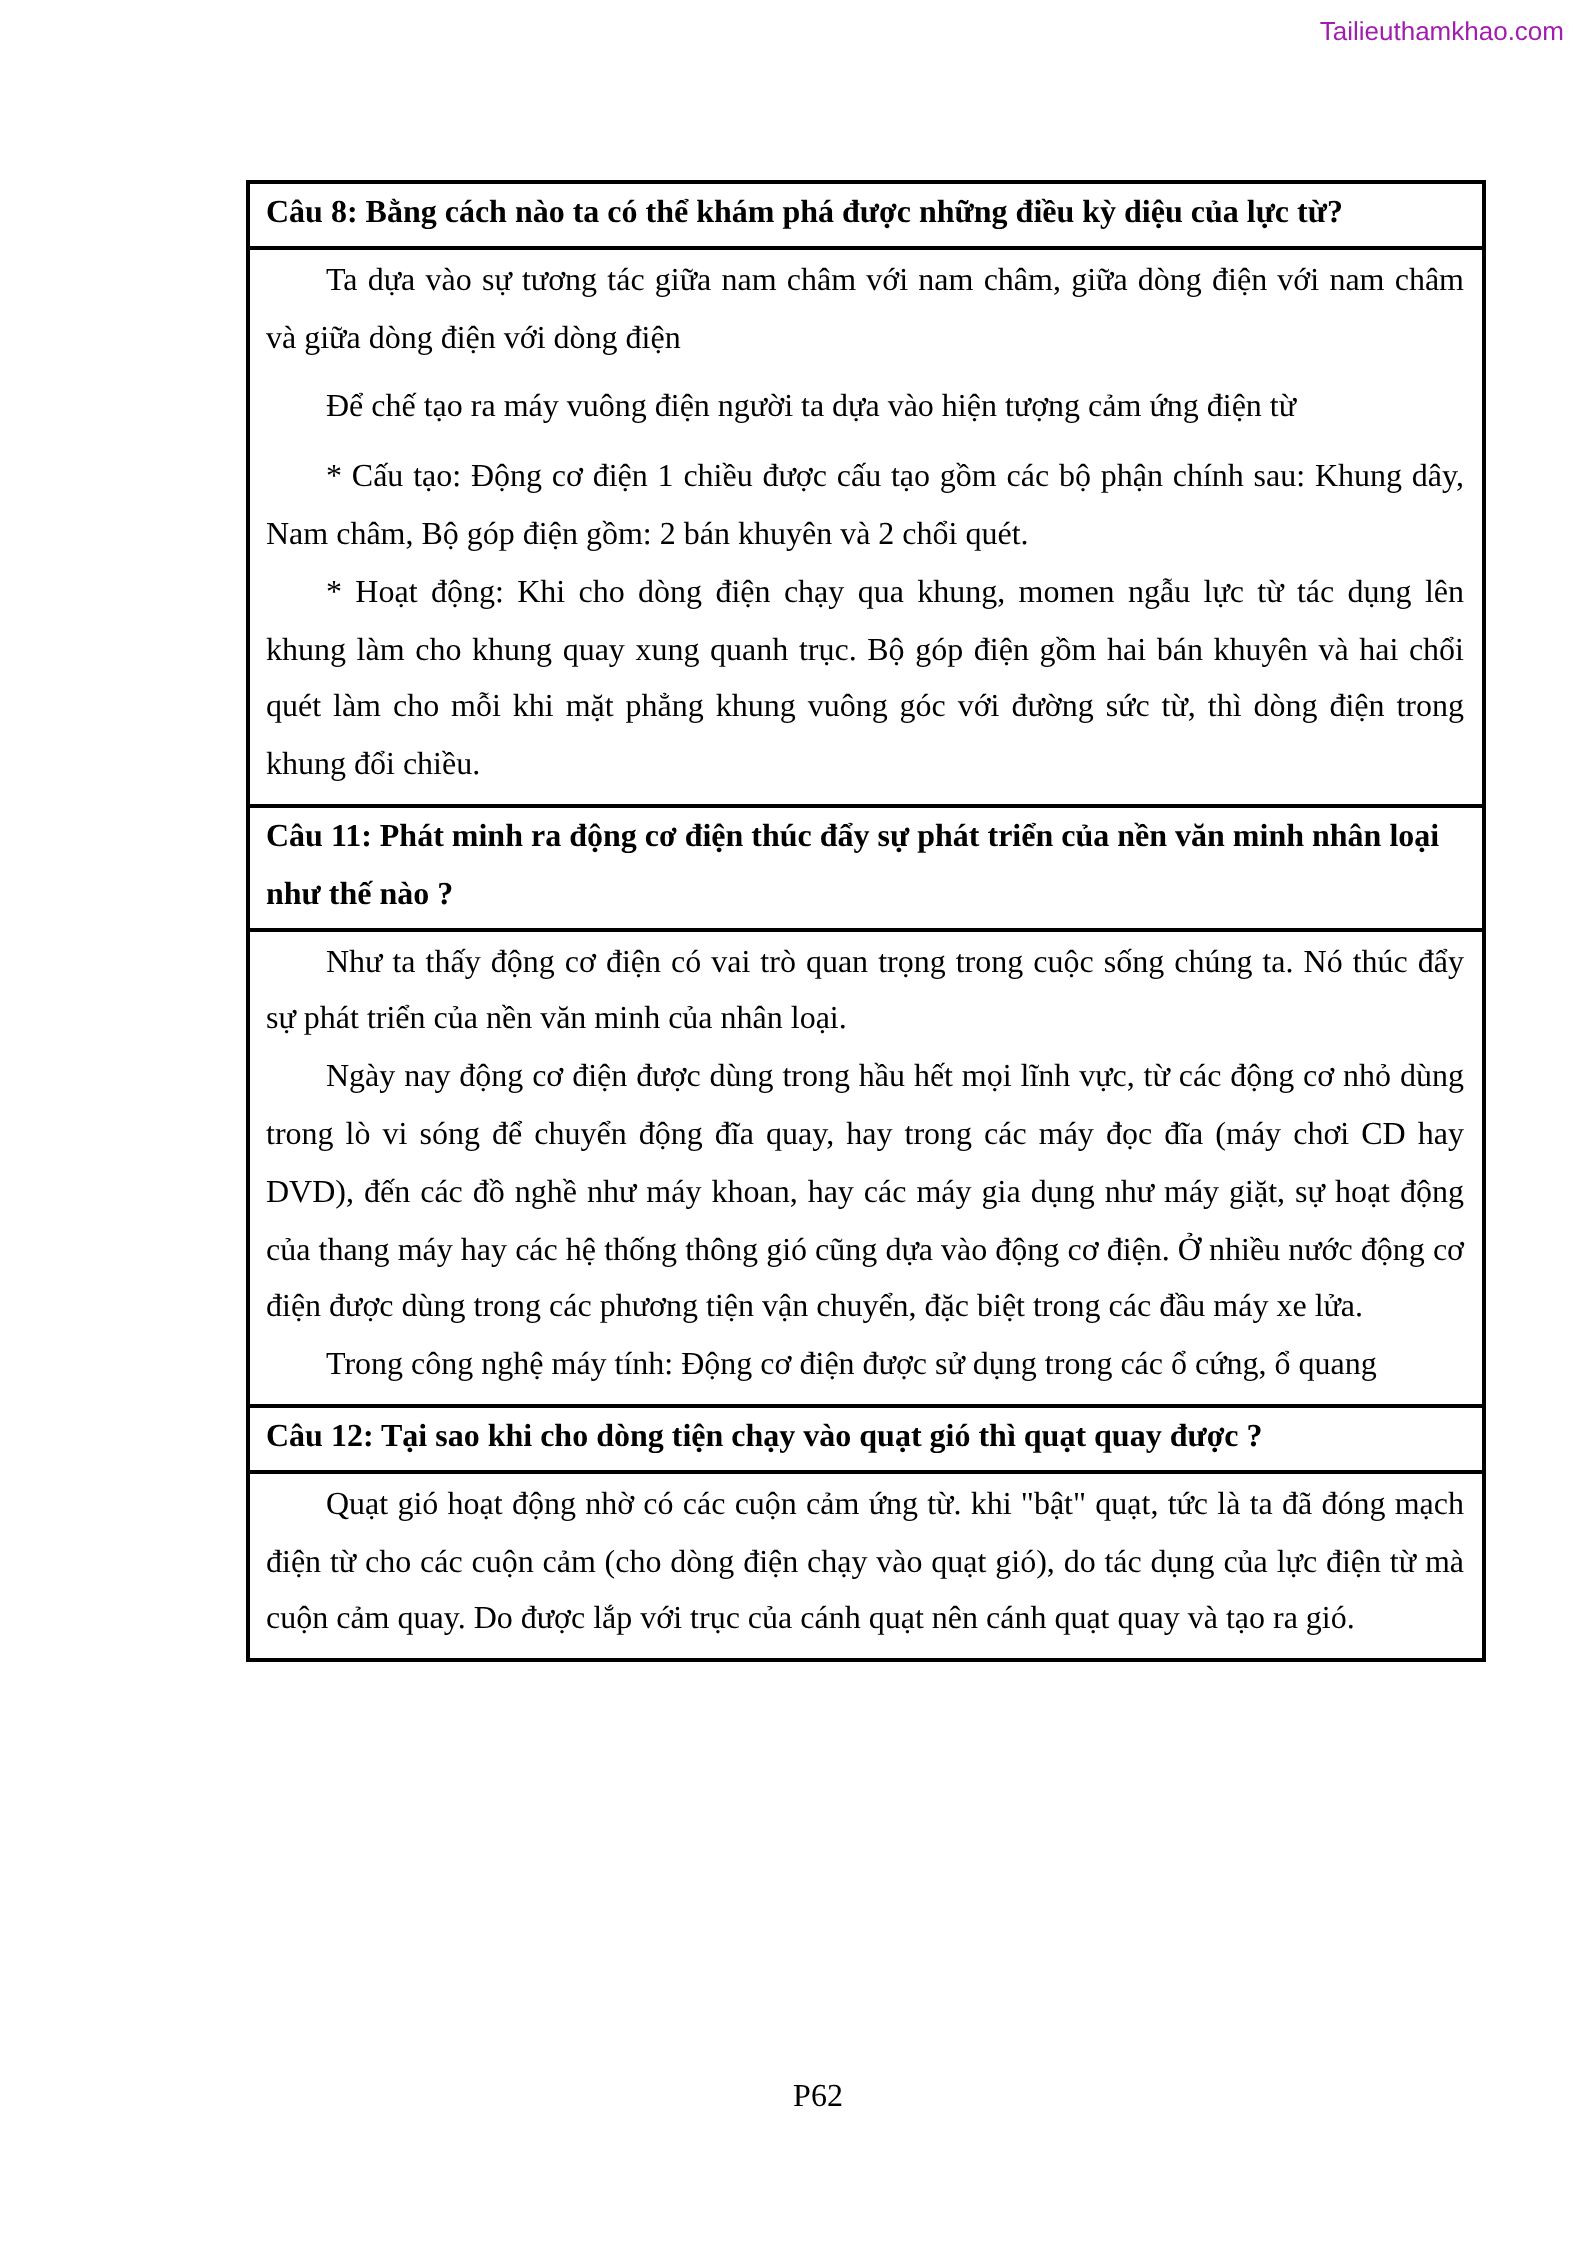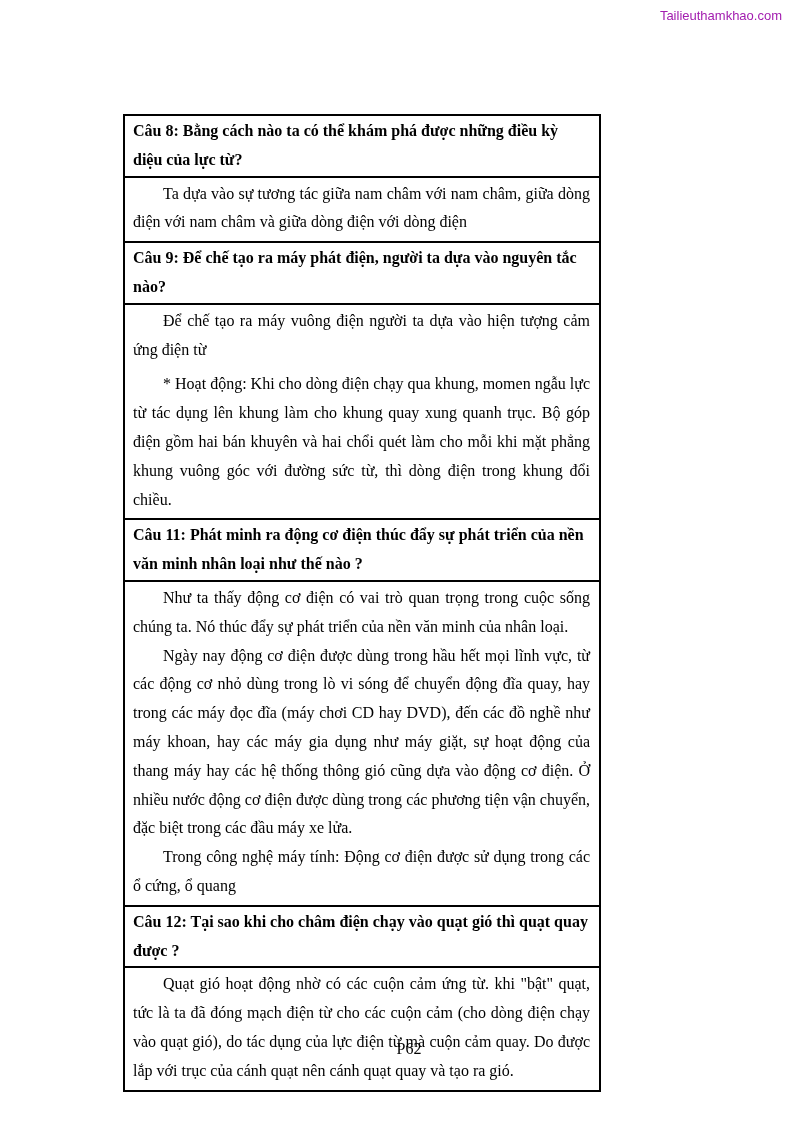--- a/index.html
+++ b/index.html
@@ -19,25 +19,24 @@
     top: 8px;
     right: 12px;
     font-family: "Liberation Sans", sans-serif;
     font-size: 13px;
     color: #a21caf;
   }
   .qa-table {
     position: absolute;
     left: 123px;
     top: 90px;
-    width: 478px;
+    width: 620px;
     border: 2px solid #000000;
     font-size: 16px;
     line-height: 1.8;
-    margin-top: 24px;
   }
   .q-row {
     font-weight: bold;
     padding: 1px 8px;
     border-top: 2px solid #000000;
     border-bottom: 2px solid #000000;
   }
   .qa-table > .q-row:first-child { border-top: none; }
   .a-row {
     padding: 2px 9px 4px 8px;
@@ -60,35 +59,35 @@
 <body>
 
 <div class="page">
   <div class="watermark">Tailieuthamkhao.com</div>
   <div class="qa-table">
   <div class="q-row">Câu 8: Bằng cách nào ta có thể khám phá được những điều kỳ diệu của lực từ?</div>
   <div class="a-row">
         <p>Ta dựa vào sự tương tác giữa nam châm với nam châm, giữa dòng điện với nam châm và giữa dòng điện với dòng điện</p>
       </div>
 
-  <div class="q-row">Câu 9: Để chế tạo ra máy phát điện, người ta dựa vào nguyên tắc nào?</div>
   <div class="a-row">
         <p>Để chế tạo ra máy vuông điện người ta dựa vào hiện tượng cảm ứng điện từ</p>
       </div>
 
   <div class="a-row">
+        <p>* Cấu tạo: Động cơ điện 1 chiều được cấu tạo gồm các bộ phận chính sau: Khung dây, Nam châm, Bộ góp điện gồm: 2 bán khuyên và 2 chổi quét.</p>
         <p>* Hoạt động: Khi cho dòng điện chạy qua khung, momen ngẫu lực từ tác dụng lên khung làm cho khung quay xung quanh trục. Bộ góp điện gồm hai bán khuyên và hai chổi quét làm cho mỗi khi mặt phẳng khung vuông góc với đường sức từ, thì dòng điện trong khung đổi chiều.</p>
       </div>
 
   <div class="q-row">Câu 11: Phát minh ra động cơ điện thúc đẩy sự phát triển của nền văn minh nhân loại như thế nào ?</div>
   <div class="a-row">
         <p>Như ta thấy động cơ điện có vai trò quan trọng trong cuộc sống chúng ta. Nó thúc đẩy sự phát triển của nền văn minh của nhân loại.</p>
         <p>Ngày nay động cơ điện được dùng trong hầu hết mọi lĩnh vực, từ các động cơ nhỏ dùng trong lò vi sóng để chuyển động đĩa quay, hay trong các máy đọc đĩa (máy chơi CD hay DVD), đến các đồ nghề như máy khoan, hay các máy gia dụng như máy giặt, sự hoạt động của thang máy hay các hệ thống thông gió cũng dựa vào động cơ điện. Ở nhiều nước động cơ điện được dùng trong các phương tiện vận chuyển, đặc biệt trong các đầu máy xe lửa.</p>
         <p>Trong công nghệ máy tính: Động cơ điện được sử dụng trong các ổ cứng, ổ quang</p>
       </div>
 
-  <div class="q-row">Câu 12: Tại sao khi cho châm điện chạy vào quạt gió thì quạt quay được ?</div>
+  <div class="q-row">Câu 12: Tại sao khi cho dòng tiện chạy vào quạt gió thì quạt quay được ?</div>
   <div class="a-row">
         <p>Quạt gió hoạt động nhờ có các cuộn cảm ứng từ. khi "bật" quạt, tức là ta đã đóng mạch điện từ cho các cuộn cảm (cho dòng điện chạy vào quạt gió), do tác dụng của lực điện từ mà cuộn cảm quay. Do được lắp với trục của cánh quạt nên cánh quạt quay và tạo ra gió.</p>
       </div>
 </div>
   <div class="page-number">P62</div>
 </div>
 
 </body></html>

